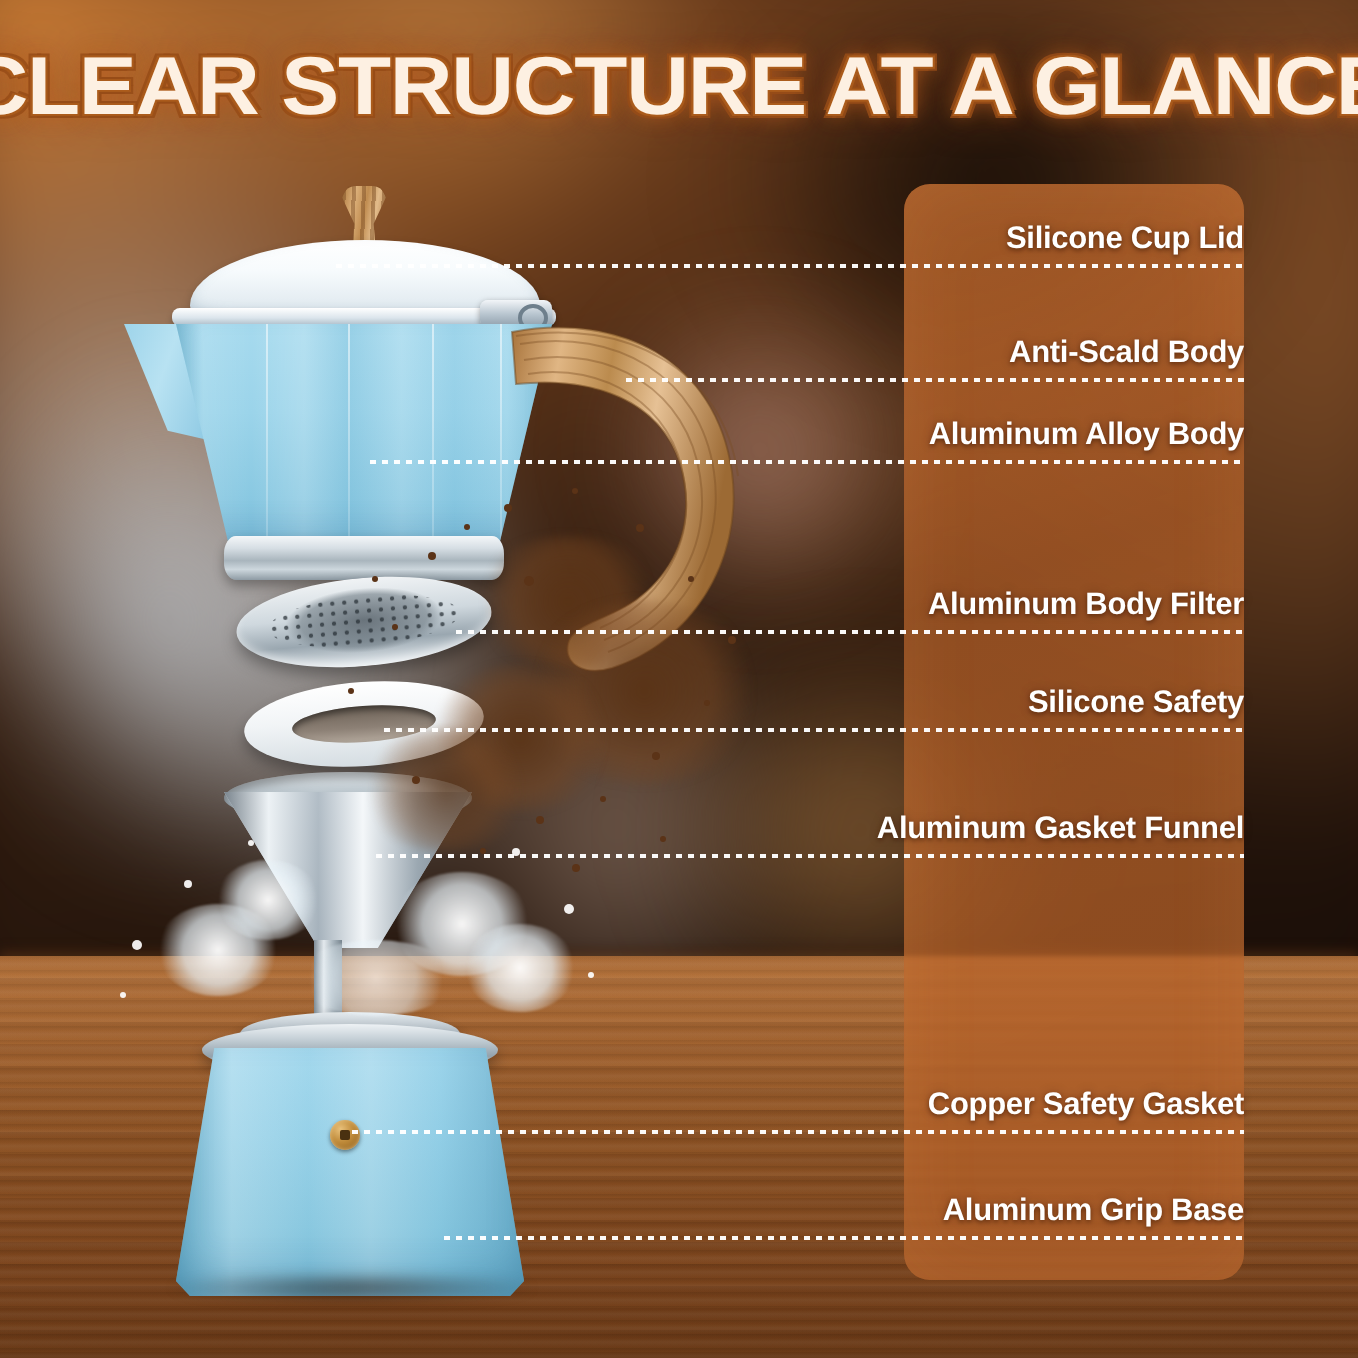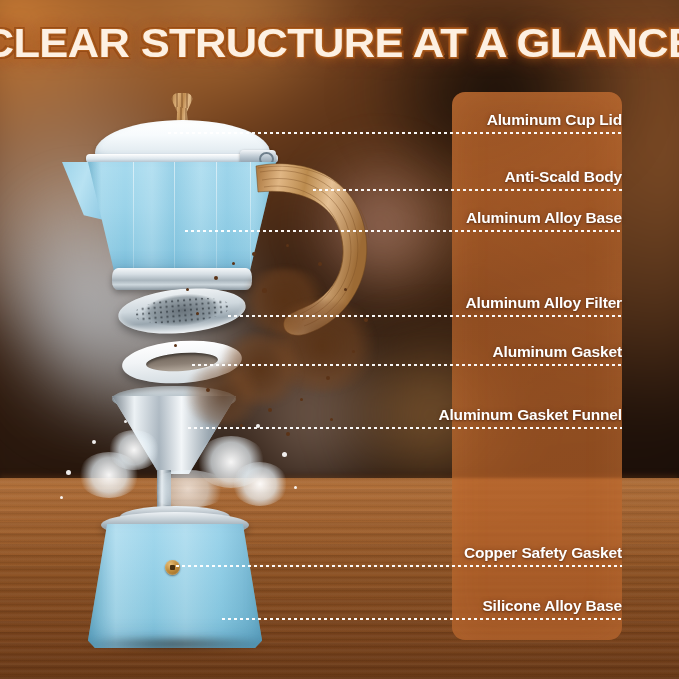--- a/index.html
+++ b/index.html
@@ -400,45 +400,45 @@
       <div class="sdrop" style="left:256px;top:424px;width:4px;height:4px;"></div>
       <div class="sdrop" style="left:282px;top:452px;width:5px;height:5px;"></div>
       <div class="sdrop" style="left:60px;top:496px;width:3px;height:3px;"></div>
       <div class="sdrop" style="left:294px;top:486px;width:3px;height:3px;"></div>
     </div>
   </div>
 
   <div class="panel" style="border-radius: 13px;"></div>
 
   <div class="callout" style="left: 168px; top: 134px; width: 454px;">
-    <div class="lbl">Aluminum Cup Lid</div>
+    <div class="lbl">Silicone Cup Lid</div>
     <div class="dots" style="width: 454px;"></div>
   </div>
   <div class="callout" style="left: 313px; top: 191px; width: 309px;">
     <div class="lbl">Anti-Scald Body</div>
     <div class="dots" style="width: 309px;"></div>
   </div>
   <div class="callout" style="left: 185px; top: 232px; width: 437px;">
-    <div class="lbl">Aluminum Alloy Base</div>
+    <div class="lbl">Aluminum Alloy Body</div>
     <div class="dots" style="width: 437px;"></div>
   </div>
   <div class="callout" style="left: 228px; top: 317px; width: 394px;">
-    <div class="lbl">Aluminum Alloy Filter</div>
+    <div class="lbl">Aluminum Body Filter</div>
     <div class="dots" style="width: 394px;"></div>
   </div>
   <div class="callout" style="left: 192px; top: 366px; width: 430px;">
-    <div class="lbl">Aluminum Gasket</div>
+    <div class="lbl">Silicone Safety</div>
     <div class="dots" style="width: 430px;"></div>
   </div>
   <div class="callout" style="left: 188px; top: 429px; width: 434px;">
     <div class="lbl">Aluminum Gasket  Funnel</div>
     <div class="dots" style="width: 434px;"></div>
   </div>
   <div class="callout" style="left: 176px; top: 567px; width: 446px;">
     <div class="lbl">Copper Safety Gasket</div>
     <div class="dots" style="width: 446px;"></div>
   </div>
   <div class="callout" style="left: 222px; top: 620px; width: 400px;">
-    <div class="lbl">Silicone Alloy Base</div>
+    <div class="lbl">Aluminum Grip Base</div>
     <div class="dots" style="width: 400px;"></div>
   </div>
 
 </div>
 
 </body></html>

